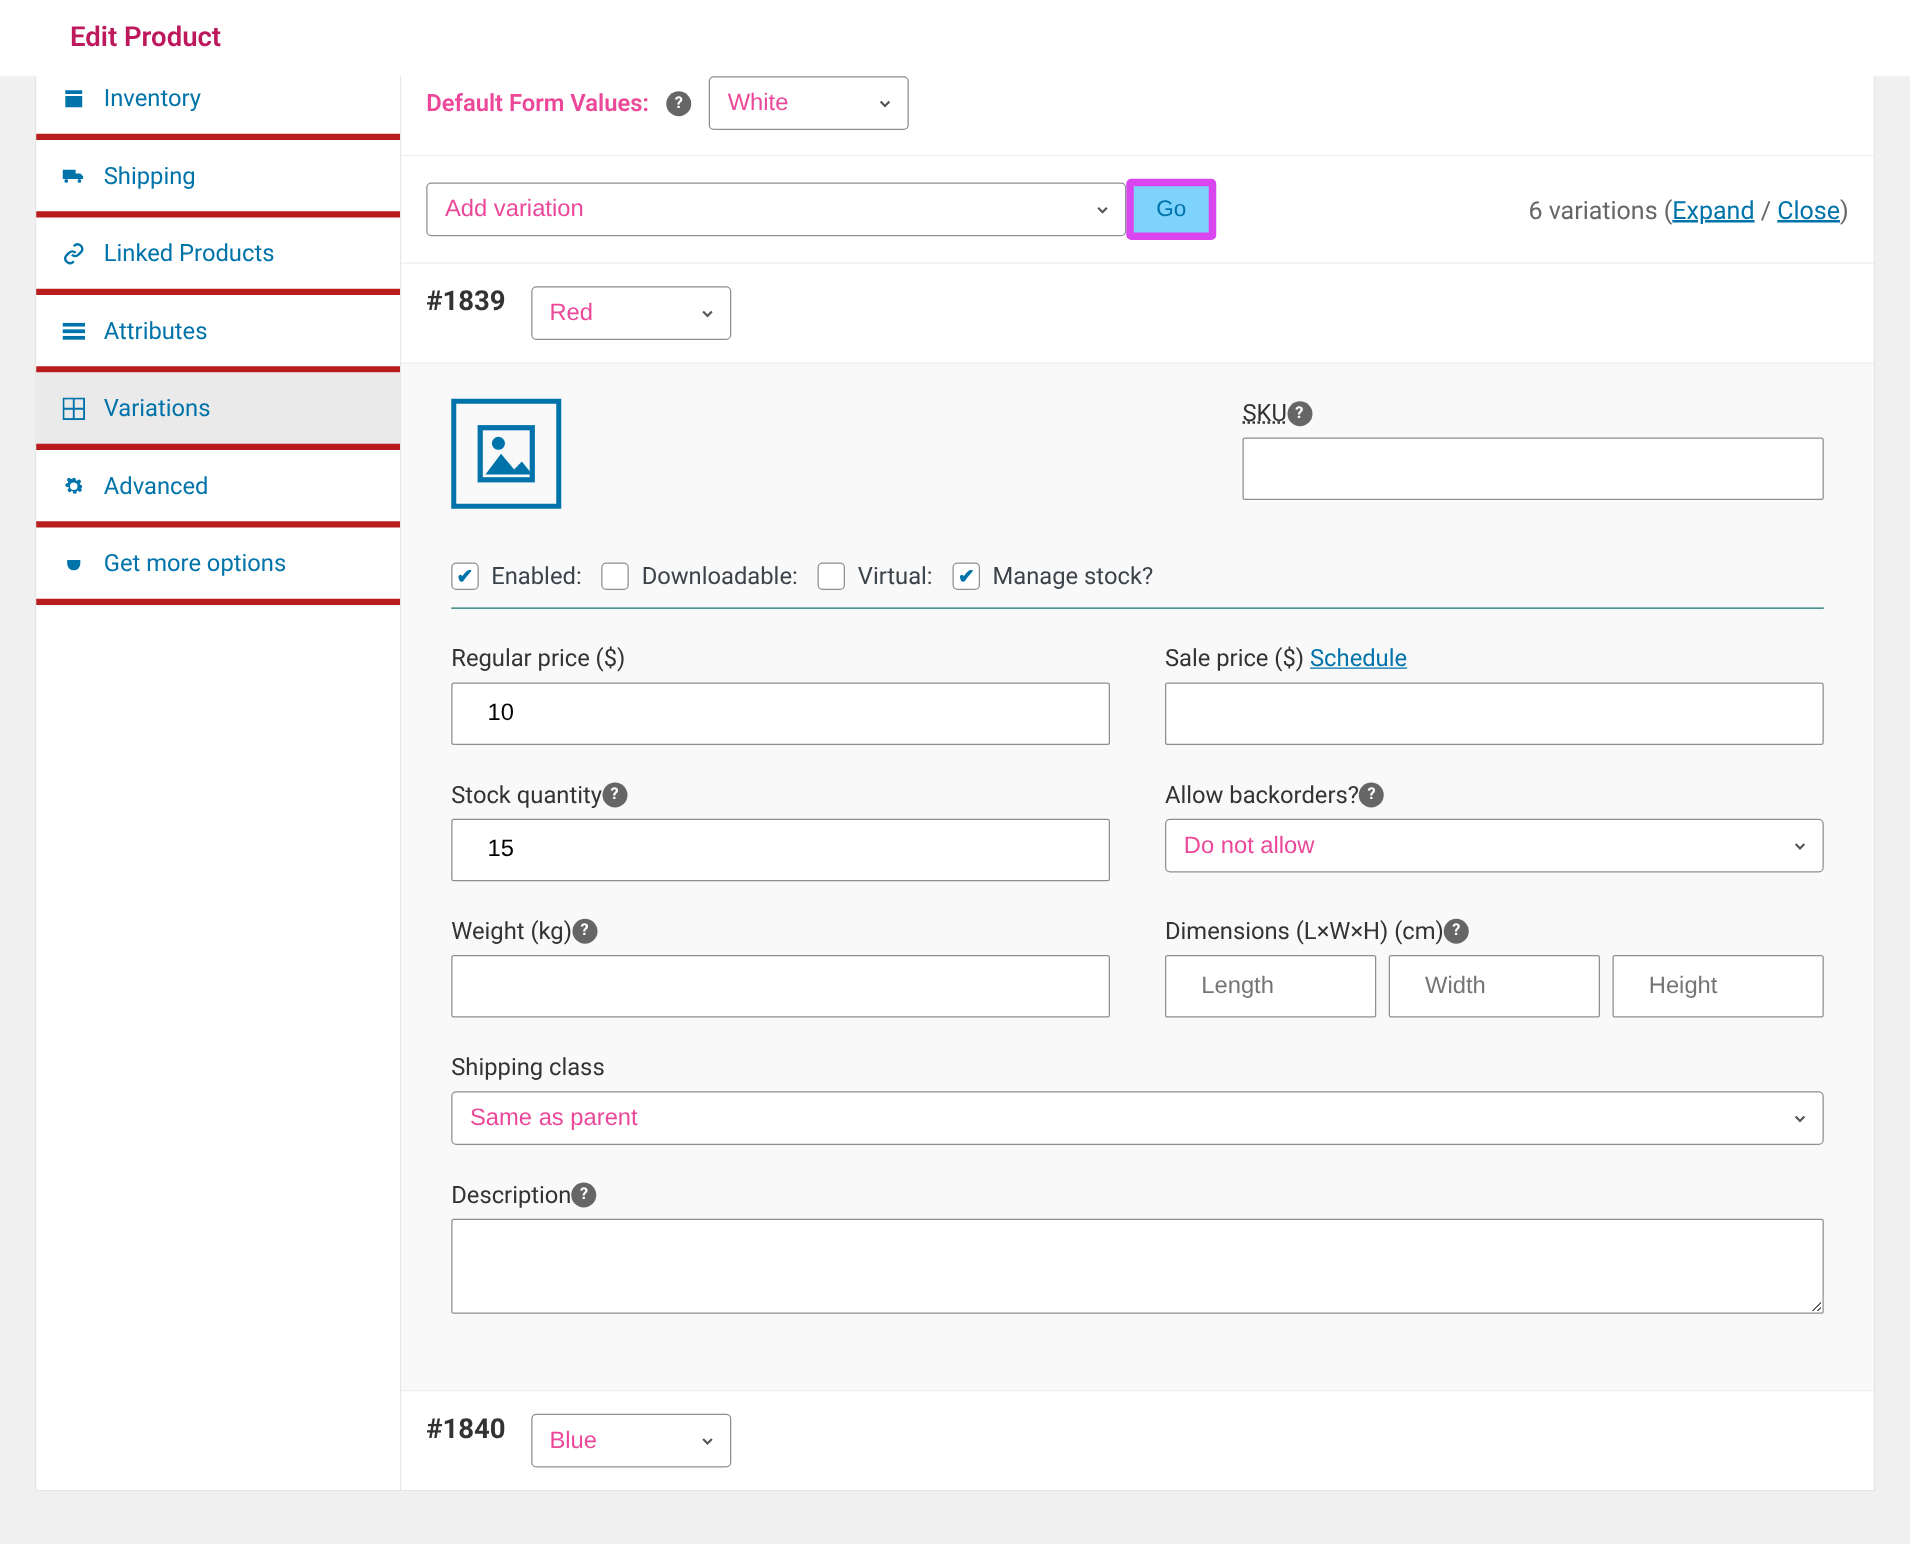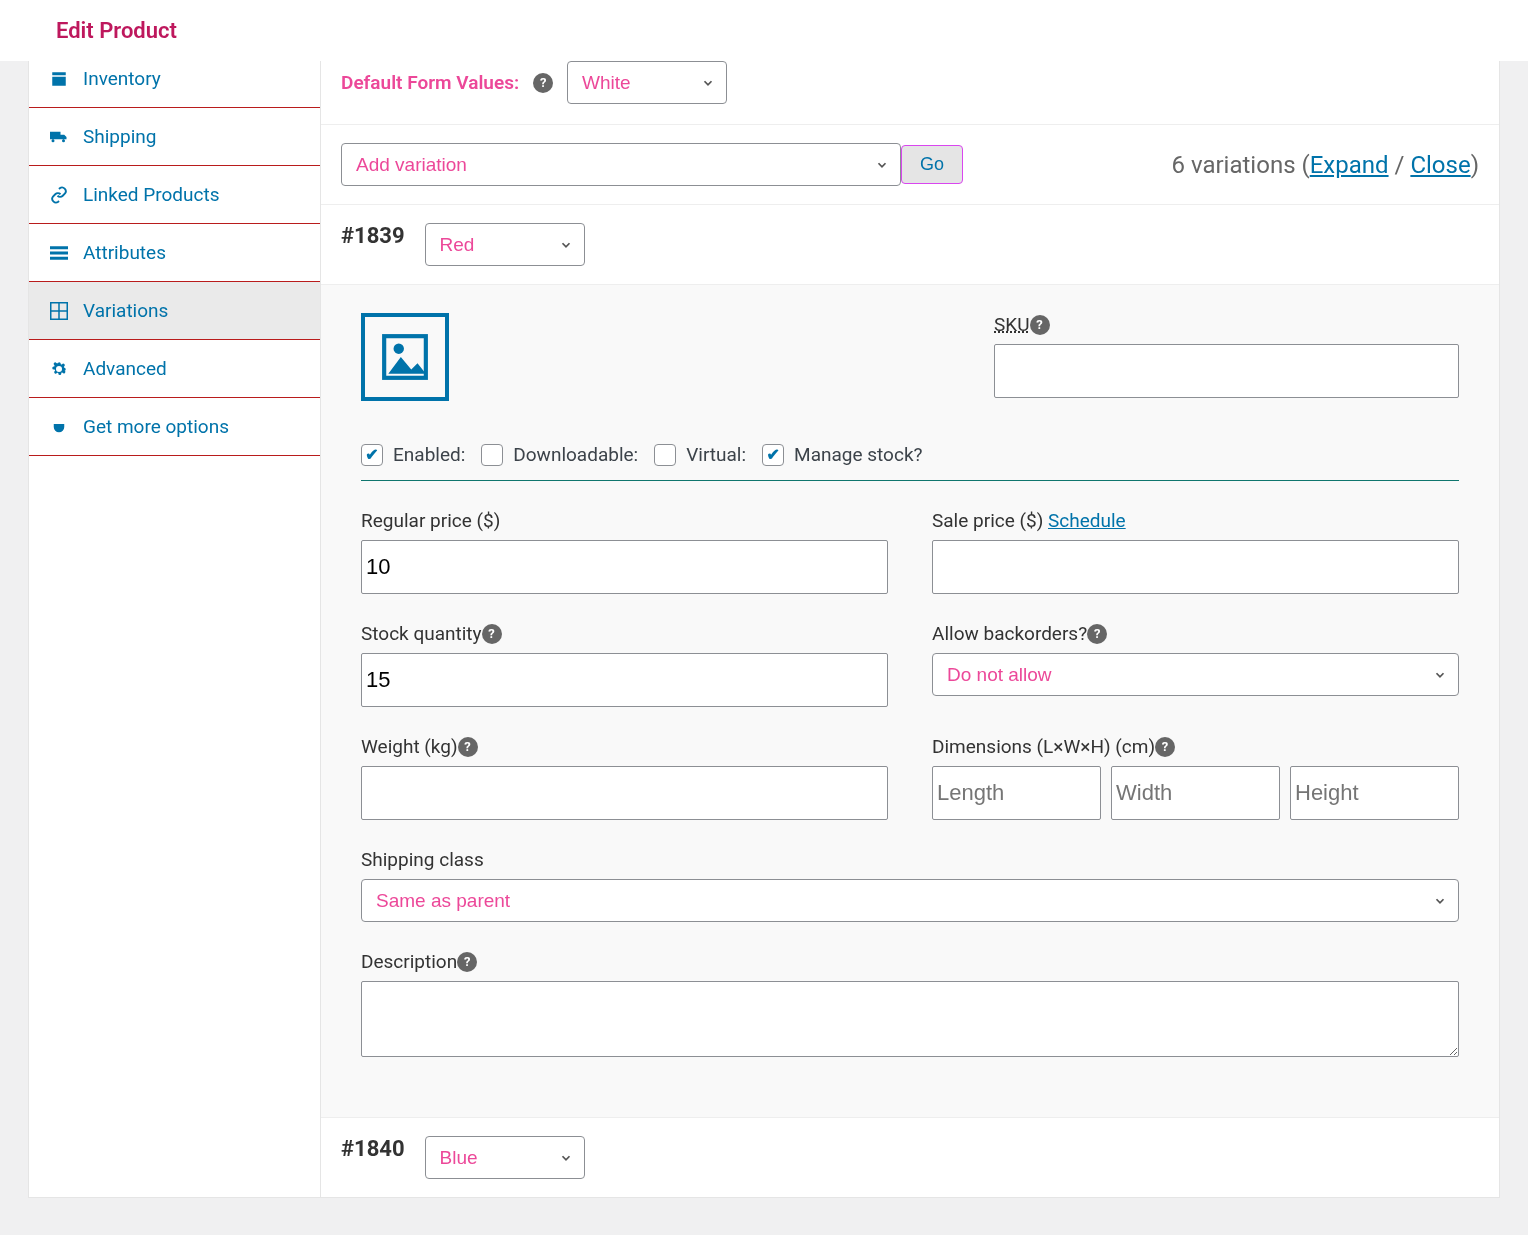--- a/index.html
+++ b/index.html
@@ -3,53 +3,53 @@
 <meta charset="utf-8">
 <style>
 * { box-sizing: border-box; margin: 0; padding: 0; }
 body { font-family: -apple-system, BlinkMacSystemFont, "Segoe UI", Roboto, sans-serif; background: #f0f0f1; color: #3c434a; font-size: 18px; }
 
 .header { background: #fff; padding: 18px 56px; font-size: 22px; font-weight: 600; color: #be185d; }
 
 .page { display: flex; padding: 0 28px 40px 28px; }
 
 .sidebar { width: 293px; background: #fff; border: 1px solid #e5e5e5; border-top: none; }
-.sidebar-item { display: flex; align-items: center; gap: 14px; padding: 17px 20px; color: #0073aa; font-size: 19px; cursor: pointer; border-bottom: 1px solid #b91c1c; }
+.sidebar-item { display: flex; align-items: center; gap: 14px; padding: 17px 20px; color: #0073aa; font-size: 19px; cursor: pointer; border-bottom: 5px solid #b91c1c; }
 .sidebar-item.active { background: #eaeaea; }
 .sidebar-item .icon { width: 20px; height: 20px; display: inline-flex; align-items: center; justify-content: center; color: #0073aa; }
 
 .main { flex: 1; background: #fff; border: 1px solid #e5e5e5; border-left: none; border-top: none; }
 
 .row-default { display: flex; align-items: center; gap: 14px; padding: 0 20px 20px 20px; }
 .row-default .label { font-weight: 600; font-size: 19px; color: #ec4899; }
 
 .select-wrap { position: relative; display: inline-block; }
 .select { appearance: none; background: #fff; border: 1px solid #8c8f94; border-radius: 4px; padding: 10px 44px 10px 14px; font-size: 19px; color: #ec4899; min-width: 160px; }
 .select-caret { position: absolute; right: 12px; top: 50%; transform: translateY(-50%); pointer-events: none; color: #555; }
 
 .toolbar { display: flex; align-items: center; padding: 18px 20px; border-top: 1px solid #eee; border-bottom: 1px solid #eee; }
 .toolbar .spacer { flex: 1; }
-.var-count { color: #666; font-size: 24px; }
+.var-count { color: #666; font-size: 20px; }
 .var-count .link { color: #0073aa; text-decoration: underline; cursor: pointer; }
 
-.btn { background: #e5e5e5; border: 1px solid #d946ef; color: #0073aa; border-radius: 4px; padding: 8px 18px; font-size: 18px; cursor: pointer; }
+.btn { background: #7dd3fc; border: 6px solid #d946ef; color: #0073aa; border-radius: 4px; padding: 8px 18px; font-size: 18px; cursor: pointer; }
 
 .var-header { display: flex; align-items: flex-start; gap: 20px; padding: 18px 20px; }
 .var-id { font-weight: 700; font-size: 22px; color: #333; }
 
 .panel { background: #f9f9f9; padding: 28px 40px; border-top: 1px solid #eee; border-bottom: 1px solid #eee; }
 
 .top-row { display: flex; gap: 40px; margin-bottom: 28px; }
 .thumb { width: 88px; height: 88px; border: 4px solid #0073aa; display: flex; align-items: center; justify-content: center; cursor: pointer; }
 
 .sku-wrap { flex: 1; margin-left: auto; max-width: 530px; }
 .field-label { display: flex; justify-content: flex-start; align-items: center; font-size: 19px; color: #333; margin-bottom: 8px; }
 .field-label .underline { text-decoration: underline dotted; }
 
-.input { width: 100%; border: 1px solid #8c8f94; border-radius: 2px; padding: 13px 4px; font-size: 22px; background: #fff; }
+.input { width: 100%; border: 1px solid #8c8f94; border-radius: 2px; padding: 13px 28px; font-size: 19px; background: #fff; }
 .textarea { width: 100%; border: 1px solid #8c8f94; border-radius: 2px; padding: 12px; font-size: 19px; background: #fff; min-height: 76px; resize: both; }
 
 .checkrow { display: flex; gap: 16px; align-items: flex-start; padding: 14px 0; border-bottom: 1px solid #0f766e; margin-bottom: 28px; }
 .check { display: flex; align-items: center; gap: 10px; font-size: 19px; }
 .checkbox { width: 22px; height: 22px; border: 1px solid #8c8f94; border-radius: 4px; display: inline-flex; align-items: center; justify-content: center; background: #fff; cursor: pointer; }
 .checkbox.checked::after { content: "✔"; color: #0073aa; font-size: 16px; font-weight: bold; }
 
 .grid2 { display: grid; grid-template-columns: 1fr 1fr; gap: 28px 44px; margin-bottom: 28px; }
 .full { grid-column: 1 / -1; }
 

